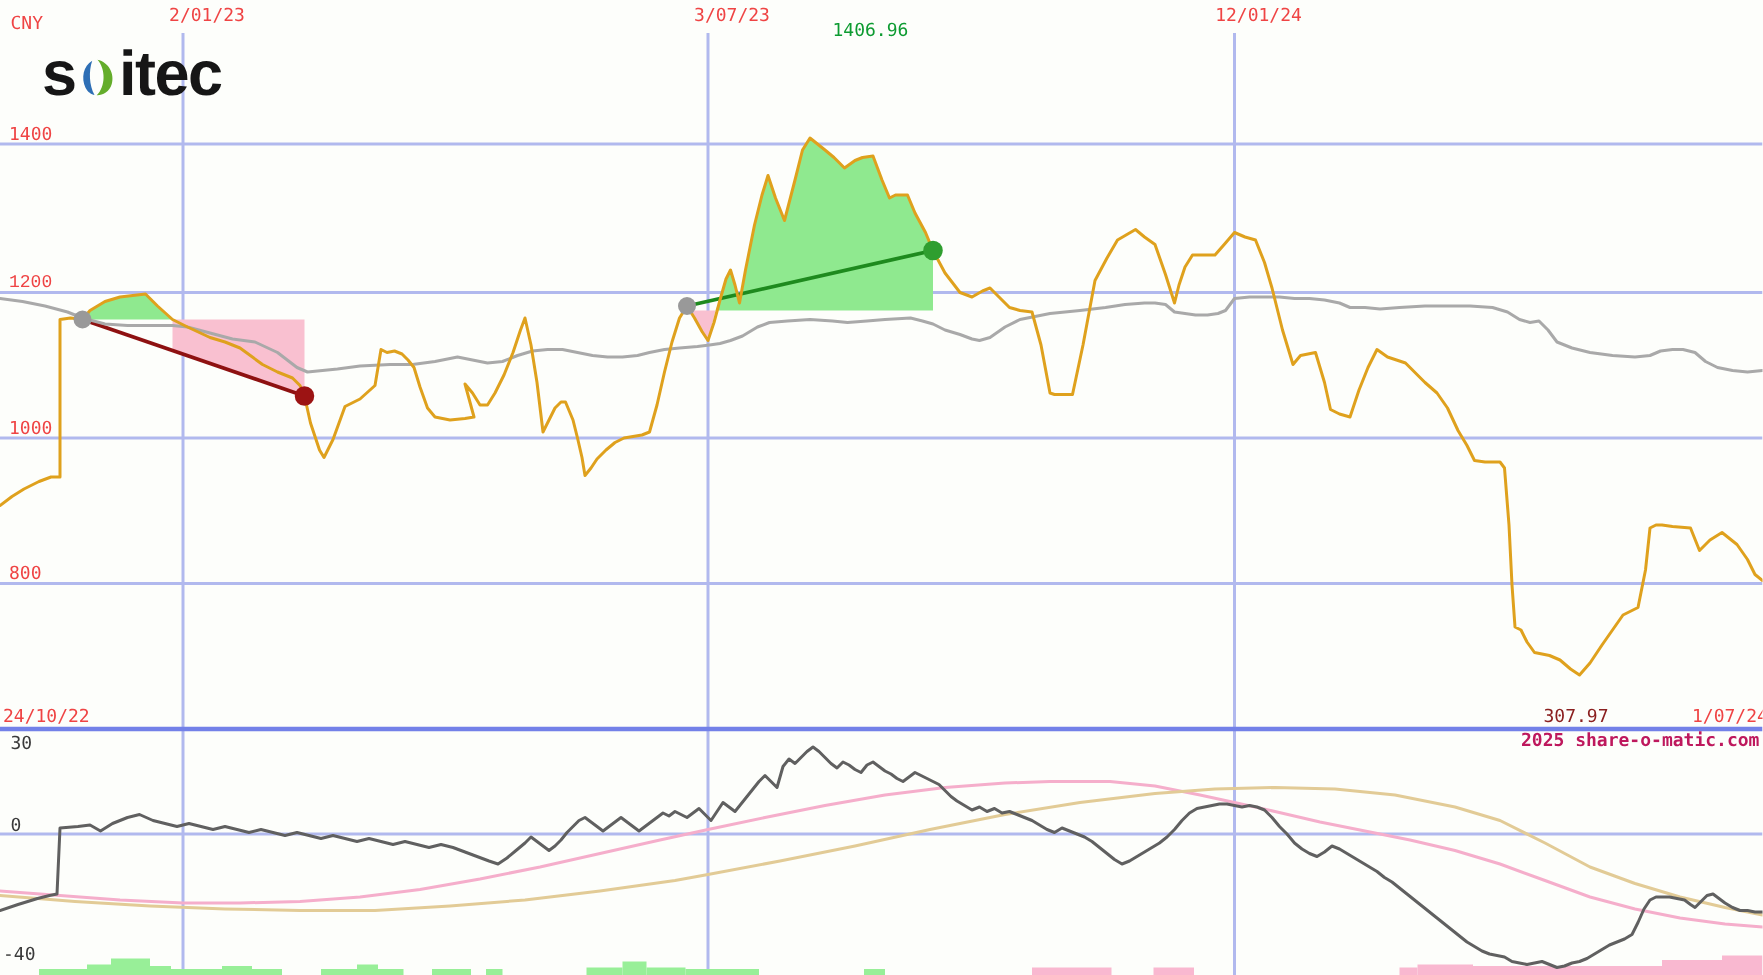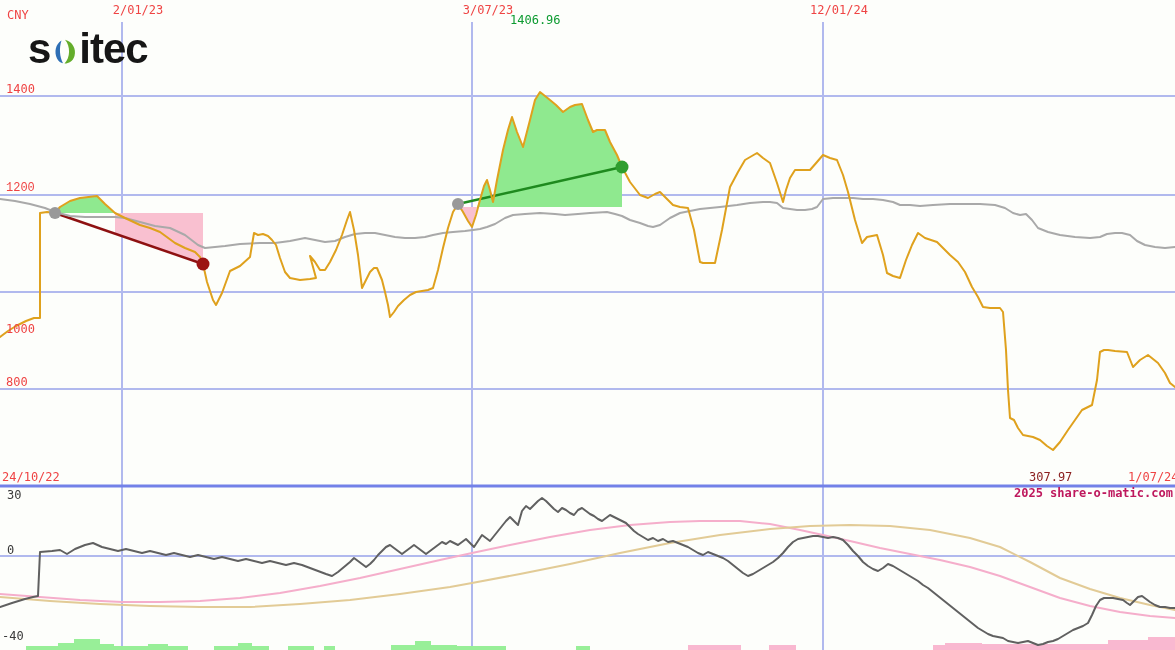--- a/index.html
+++ b/index.html
@@ -2,21 +2,21 @@
 <html><head>
 <meta charset="utf-8">
 <style>
   html,body{margin:0;padding:0;}
   body{width:1175px;height:650px;position:relative;background:#fdfefb;
        font-family:"DejaVu Sans Mono",monospace;overflow:hidden;}
   #stage{position:absolute;inset:0;width:1175px;height:650px;}
   #chart-svg{position:absolute;left:0;top:0;}
   .lbl{position:absolute;font-size:12px;line-height:13px;white-space:pre;}
   .blue{color:#ef4444;}
-  .greenv{color:#0d9b31;}
+  .greenv{color:#0d9b31;margin-left:45px;}
   .dred{color:#8b2020;}
   .dark{color:#3a3a3a;}
   .wm{color:#be185d;font-weight:bold;}
   .ctr{transform:translateX(-50%);margin-left:16px;}
   .logo{position:absolute;left:28px;top:28px;display:flex;align-items:flex-end;
         font-family:"Liberation Sans",sans-serif;font-weight:bold;font-size:42px;
         color:#161616;letter-spacing:-1px;line-height:42px;}
   .logo .leaf{width:25px;height:25px;margin:0 2px 6px 2px;}
 </style>
 </head>
@@ -88,21 +88,21 @@
   <div class="lbl blue" style="left:7px;top:9px;">CNY</div>
 
   <div class="lbl blue ctr" style="left:122px;top:4px;">2/01/23</div>
   <div class="lbl blue ctr" style="left:472px;top:4px;">3/07/23</div>
   <div class="lbl blue ctr" style="left:823px;top:4px;">12/01/24</div>
 
   <div class="lbl greenv" style="left:510px;top:14px;">1406.96</div>
 
   <div class="lbl blue" style="left:6px;top:83px;">1400</div>
   <div class="lbl blue" style="left:6px;top:182px;font-family:Liberation Mono, monospace;">1200</div>
-  <div class="lbl blue" style="left:6px;top:279px;margin-top:44px;">1000</div>
+  <div class="lbl blue" style="left:6px;top:279px;">1000</div>
   <div class="lbl blue" style="left:6px;top:376px;">800</div>
 
   <div class="lbl blue" style="left:2px;top:471px;">24/10/22</div>
   <div class="lbl dred" style="left:1029px;top:471px;">307.97</div>
   <div class="lbl blue" style="left:1128px;top:471px;">1/07/24</div>
 
   <div class="lbl wm" style="left:1014px;top:487px;">2025 share-o-matic.com</div>
 
   <div class="lbl dark" style="left:7px;top:489px;">30</div>
   <div class="lbl dark" style="left:7px;top:544px;">0</div>

